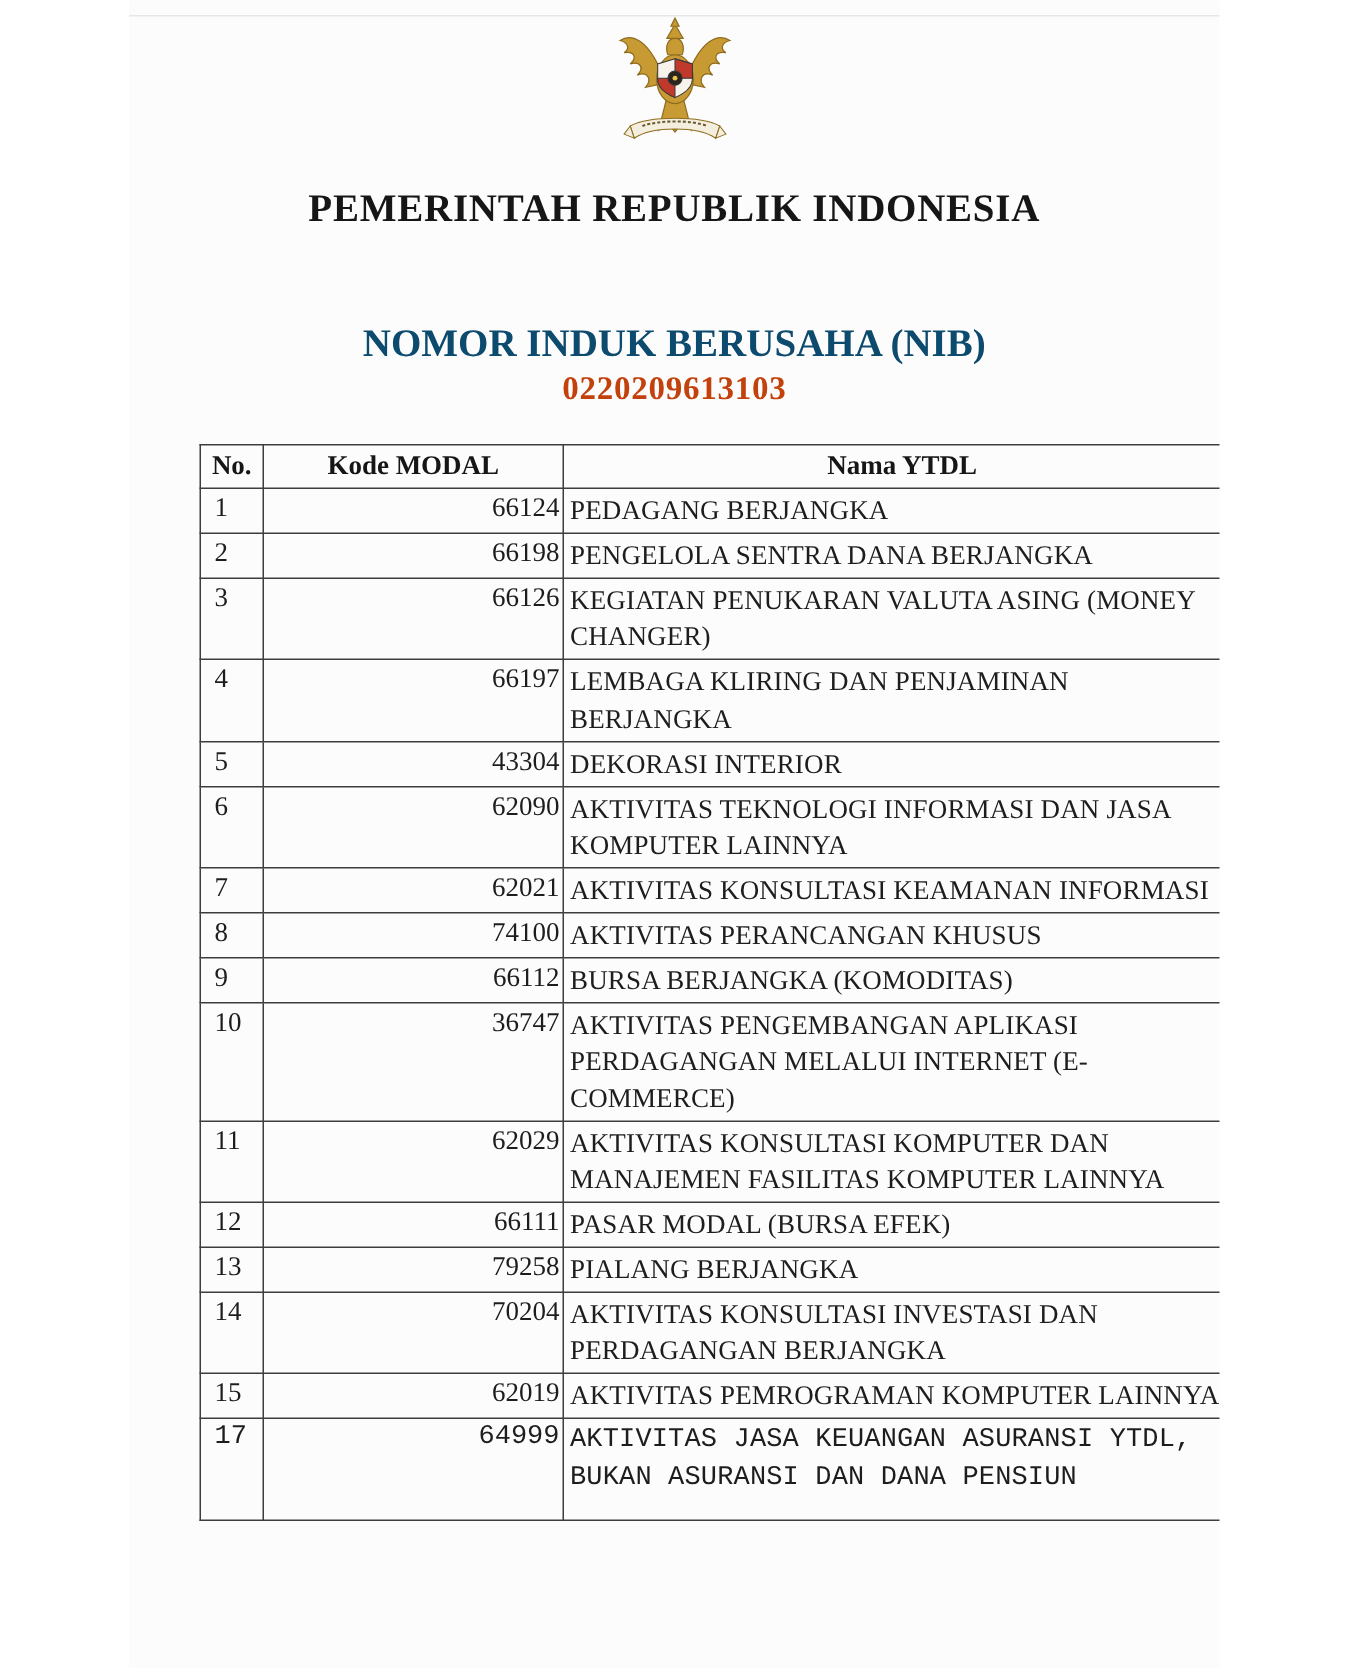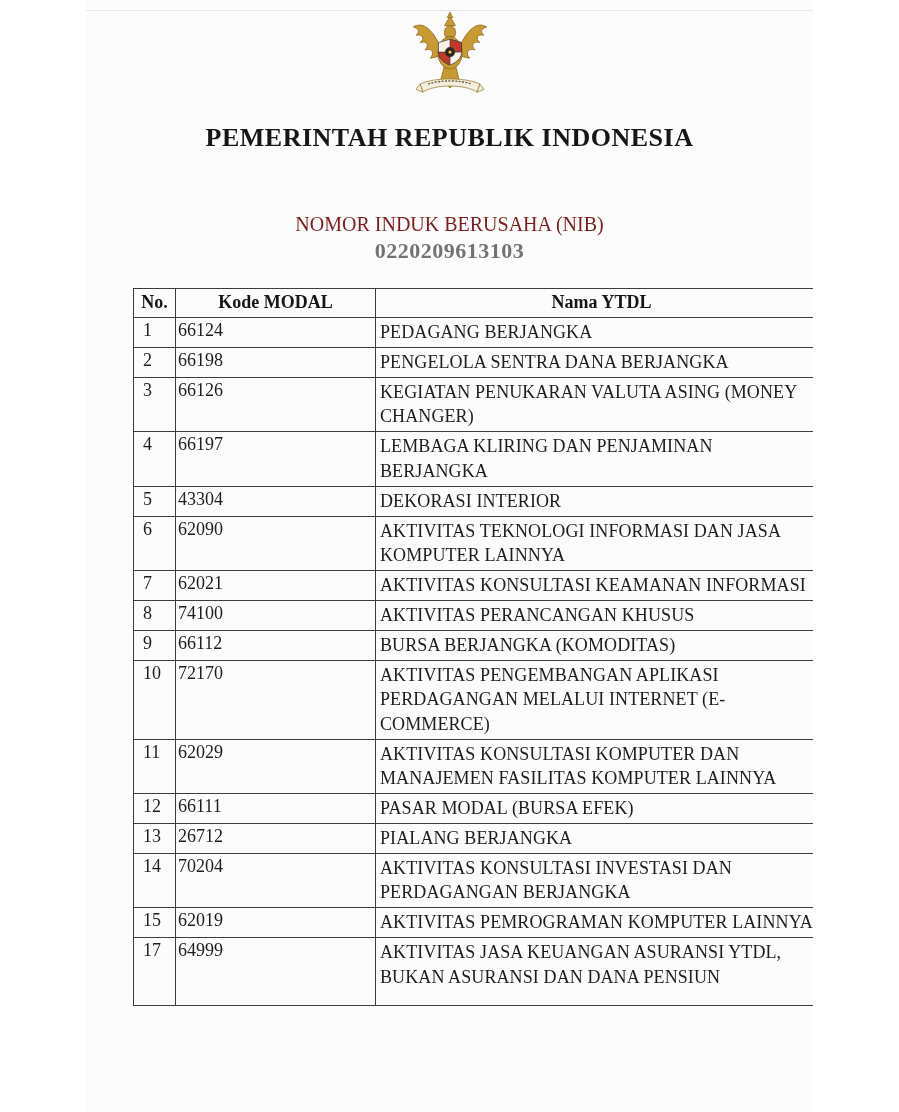--- a/index.html
+++ b/index.html
@@ -34,29 +34,29 @@
     font-weight: bold;
     letter-spacing: 0.5px;
     color: #161616;
   }
 
   .nib-block {
     margin-top: 60px;
     text-align: center;
   }
   .nib-heading {
-    font-size: 20px;
-    font-weight: normal;
-    color: #7f1d1d;
+    font-size: 26px;
+    font-weight: bold;
+    color: #0c4a6e;
   }
   .nib-number {
     font-size: 22px;
     font-weight: bold;
     letter-spacing: 0.5px;
-    color: #737373;
+    color: #c2410c;
     margin-top: 2px;
   }
 
   table.kbli {
     margin: 24px 0 0 47px;
     width: 694px;
     border-collapse: collapse;
     table-layout: fixed;
   }
   table.kbli th, table.kbli td {
@@ -73,30 +73,30 @@
   col.c-no   { width: 42px;  }
   col.c-kode { width: 200px; }
   col.c-nama { width: 452px; }
 
   td.cell-no {
     padding: 2px 2px 3px 9px;
     text-align: left;
   }
   td.cell-kode {
     padding: 2px 2px 0 2px;
-    text-align: left;
+    text-align: right;
   }
   td.cell-nama {
     padding: 2px 3px 3px 4px;
     text-align: left;
     line-height: 1.34;
     letter-spacing: 0.1px;
     overflow-wrap: break-word;
   }
-  table.kbli tbody tr:last-child td { height: 68px; }
+  table.kbli tbody tr:last-child td { height: 68px; font-family: Liberation Mono, monospace; }
 </style>
 </head>
 <body>
 
 <div class="page">
   <div class="page-top-hairline"></div>
 
   <div class="emblem-wrap">
 
     <span>
@@ -196,36 +196,36 @@
       <td class="cell-kode">74100</td>
       <td class="cell-nama">AKTIVITAS PERANCANGAN KHUSUS</td>
     </tr>
         <tr>
       <td class="cell-no">9</td>
       <td class="cell-kode">66112</td>
       <td class="cell-nama">BURSA BERJANGKA (KOMODITAS)</td>
     </tr>
         <tr>
       <td class="cell-no">10</td>
-      <td class="cell-kode">72170</td>
+      <td class="cell-kode">36747</td>
       <td class="cell-nama">AKTIVITAS PENGEMBANGAN APLIKASI PERDAGANGAN MELALUI INTERNET (E-COMMERCE)</td>
     </tr>
         <tr>
       <td class="cell-no">11</td>
       <td class="cell-kode">62029</td>
       <td class="cell-nama">AKTIVITAS KONSULTASI KOMPUTER DAN MANAJEMEN FASILITAS KOMPUTER LAINNYA</td>
     </tr>
         <tr>
       <td class="cell-no">12</td>
       <td class="cell-kode">66111</td>
       <td class="cell-nama">PASAR MODAL (BURSA EFEK)</td>
     </tr>
         <tr>
       <td class="cell-no">13</td>
-      <td class="cell-kode">26712</td>
+      <td class="cell-kode">79258</td>
       <td class="cell-nama">PIALANG BERJANGKA</td>
     </tr>
         <tr>
       <td class="cell-no">14</td>
       <td class="cell-kode">70204</td>
       <td class="cell-nama">AKTIVITAS KONSULTASI INVESTASI DAN PERDAGANGAN BERJANGKA</td>
     </tr>
         <tr>
       <td class="cell-no">15</td>
       <td class="cell-kode">62019</td>

